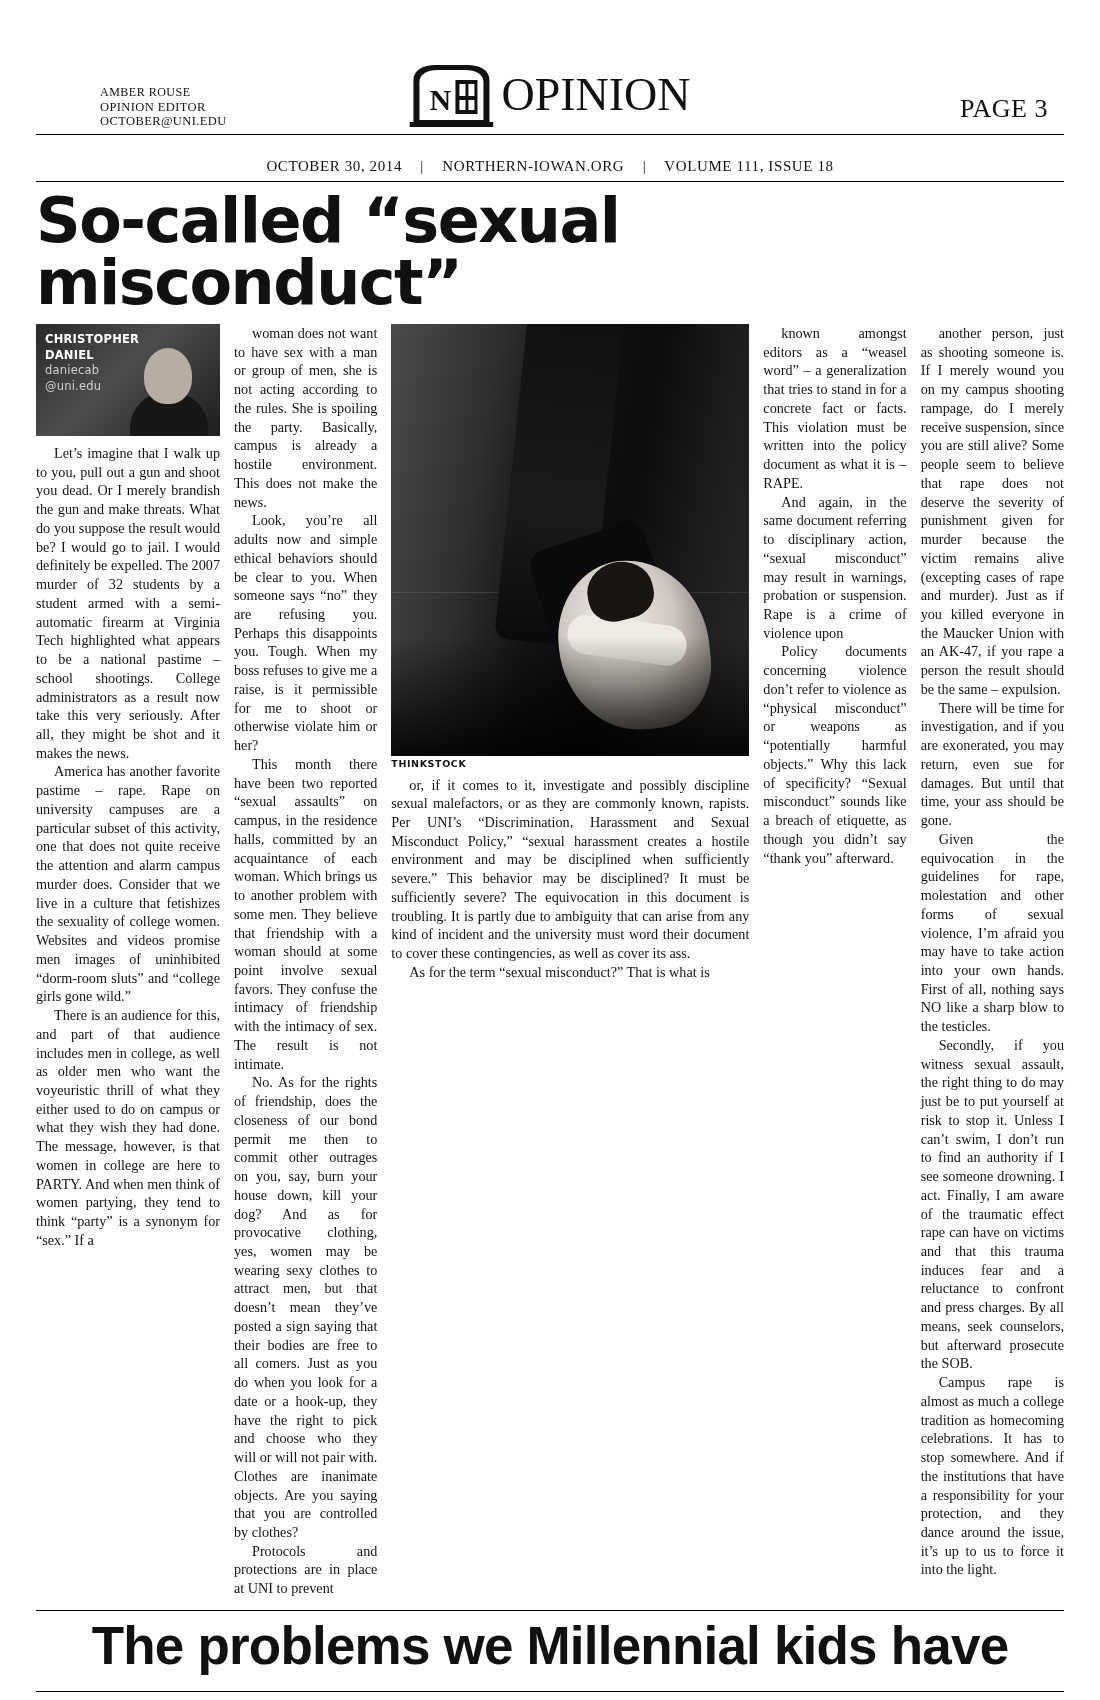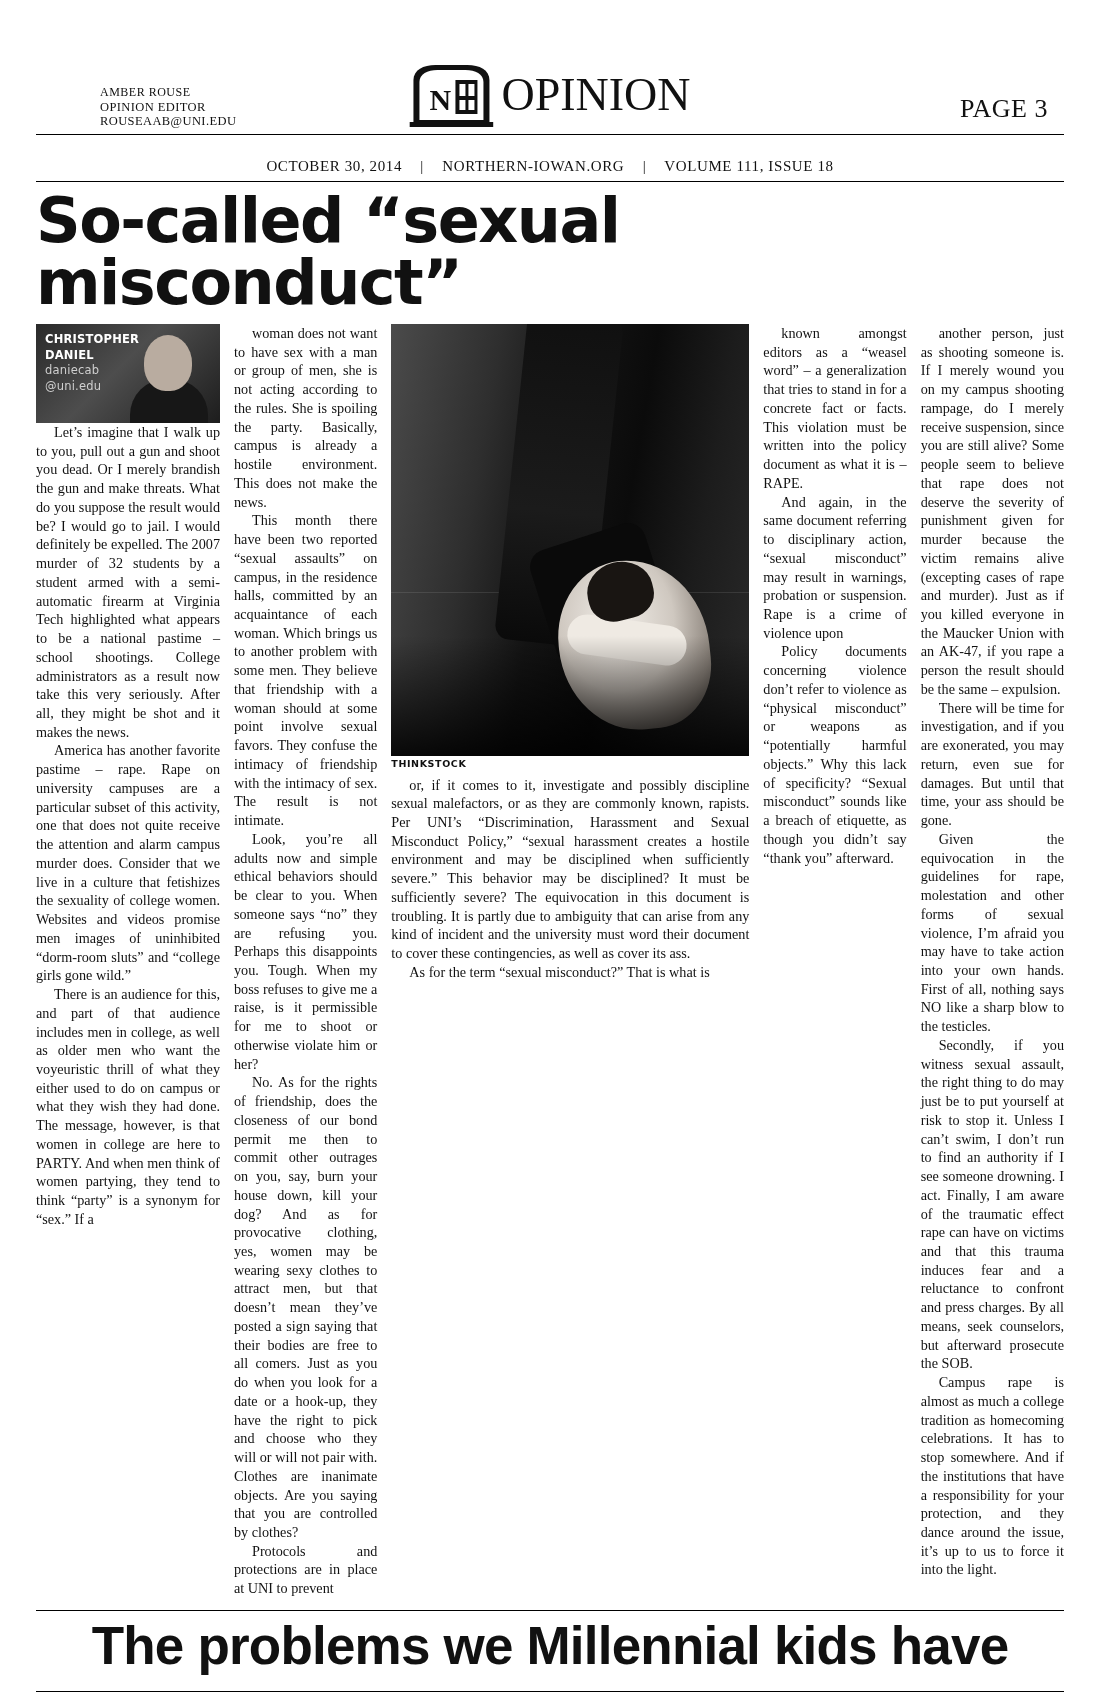--- a/index.html
+++ b/index.html
@@ -126,23 +126,24 @@
   .col p.first { text-indent: 18px; }
   .c1 { width: 184px; }
   .c2 { width: 193px; }
   .c3 { width: 358px; }
   .c4 { width: 193px; }
   .c5 { width: 193px; }
 
   
   .mug {
     width: 184px;
-    height: 99px;
+    height: 112px;
     position: relative;
     background: linear-gradient(135deg,#2a2a2a 0%, #4d4d4d 45%, #1d1d1d 100%);
+    margin-bottom: 8px;
     overflow: hidden;
   }
   .mug .face {
     position: absolute;
     right: 12px;
     bottom: 0;
     width: 78px;
     height: 98px;
   }
   .mug .head {
@@ -298,21 +299,21 @@
 </style>
 </head>
 <body>
 
 <div class="page">
 
   <div class="masthead">
     <div class="editor-block">
       <div class="editor-name">AMBER ROUSE</div>
       <div class="editor-role">OPINION EDITOR</div>
-      <div class="editor-email">ROUSEAAB@UNI.EDU</div>
+      <div class="editor-email">OCTOBER@UNI.EDU</div>
     </div>
 
     <div class="flag-center">
       <div class="ni-logo">
         <svg width="84" height="66" viewBox="0 0 84 66" xmlns="http://www.w3.org/2000/svg">
           <path d="M4 62 V18 C4 8 14 3 26 3 H58 C70 3 80 8 80 18 V62 Z" fill="#111"></path>
           <path d="M10 58 V20 C10 12 18 8 28 8 H56 C66 8 74 12 74 20 V58 Z" fill="#fff"></path>
           <text x="20" y="48" font-family="Liberation Serif, serif" font-size="30" font-weight="bold" fill="#111">N</text>
           <rect x="46" y="18" width="22" height="34" fill="#111"></rect>
           <rect x="50" y="22" width="6" height="12" fill="#fff"></rect>
@@ -355,22 +356,22 @@
           <div class="em">@uni.edu</div>
         </div>
       </div>
       <p class="first">Let’s imagine that I walk up to you, pull out a gun and shoot you dead. Or I merely brandish the gun and make threats. What do you suppose the result would be? I would go to jail. I would definitely be expelled. The 2007 murder of 32 students by a student armed with a semi-automatic firearm at Virginia Tech highlighted what appears to be a national pastime – school shootings. College administrators as a result now take this very seriously. After all, they might be shot and it makes the news.</p>
       <p>America has another favorite pastime – rape. Rape on university campuses are a particular subset of this activity, one that does not quite receive the attention and alarm campus murder does. Consider that we live in a culture that fetishizes the sexuality of college women. Websites and videos promise men images of uninhibited “dorm-room sluts” and “college girls gone wild.”</p>
       <p>There is an audience for this, and part of that audience includes men in college, as well as older men who want the voyeuristic thrill of what they either used to do on campus or what they wish they had done. The message, however, is that women in college are here to PARTY. And when men think of women partying, they tend to think “party” is a synonym for “sex.” If a</p>
     </div>
 
     <div class="col c2">
       <p class="first">woman does not want to have sex with a man or group of men, she is not acting according to the rules. She is spoiling the party. Basically, campus is already a hostile environment. This does not make the news.</p>
+      <p>Look, you’re all adults now and simple ethical behaviors should be clear to you. When someone says “no” they are refusing you. Perhaps this disappoints you. Tough. When my boss refuses to give me a raise, is it permissible for me to shoot or otherwise violate him or her?</p>
       <p>This month there have been two reported “sexual assaults” on campus, in the residence halls, committed by an acquaintance of each woman. Which brings us to another problem with some men. They believe that friendship with a woman should at some point involve sexual favors. They confuse the intimacy of friendship with the intimacy of sex. The result is not intimate.</p>
-      <p>Look, you’re all adults now and simple ethical behaviors should be clear to you. When someone says “no” they are refusing you. Perhaps this disappoints you. Tough. When my boss refuses to give me a raise, is it permissible for me to shoot or otherwise violate him or her?</p>
       <p>No. As for the rights of friendship, does the closeness of our bond permit me then to commit other outrages on you, say, burn your house down, kill your dog? And as for provocative clothing, yes, women may be wearing sexy clothes to attract men, but that doesn’t mean they’ve posted a sign saying that their bodies are free to all comers. Just as you do when you look for a date or a hook-up, they have the right to pick and choose who they will or will not pair with. Clothes are inanimate objects. Are you saying that you are controlled by clothes?</p>
       <p>Protocols and protections are in place at UNI to prevent</p>
     </div>
 
     <div class="col c3">
       <div class="photo">
         <div class="wall"></div>
         <div class="floorline"></div>
         <div class="leg"></div>
         <div class="leg2"></div>

